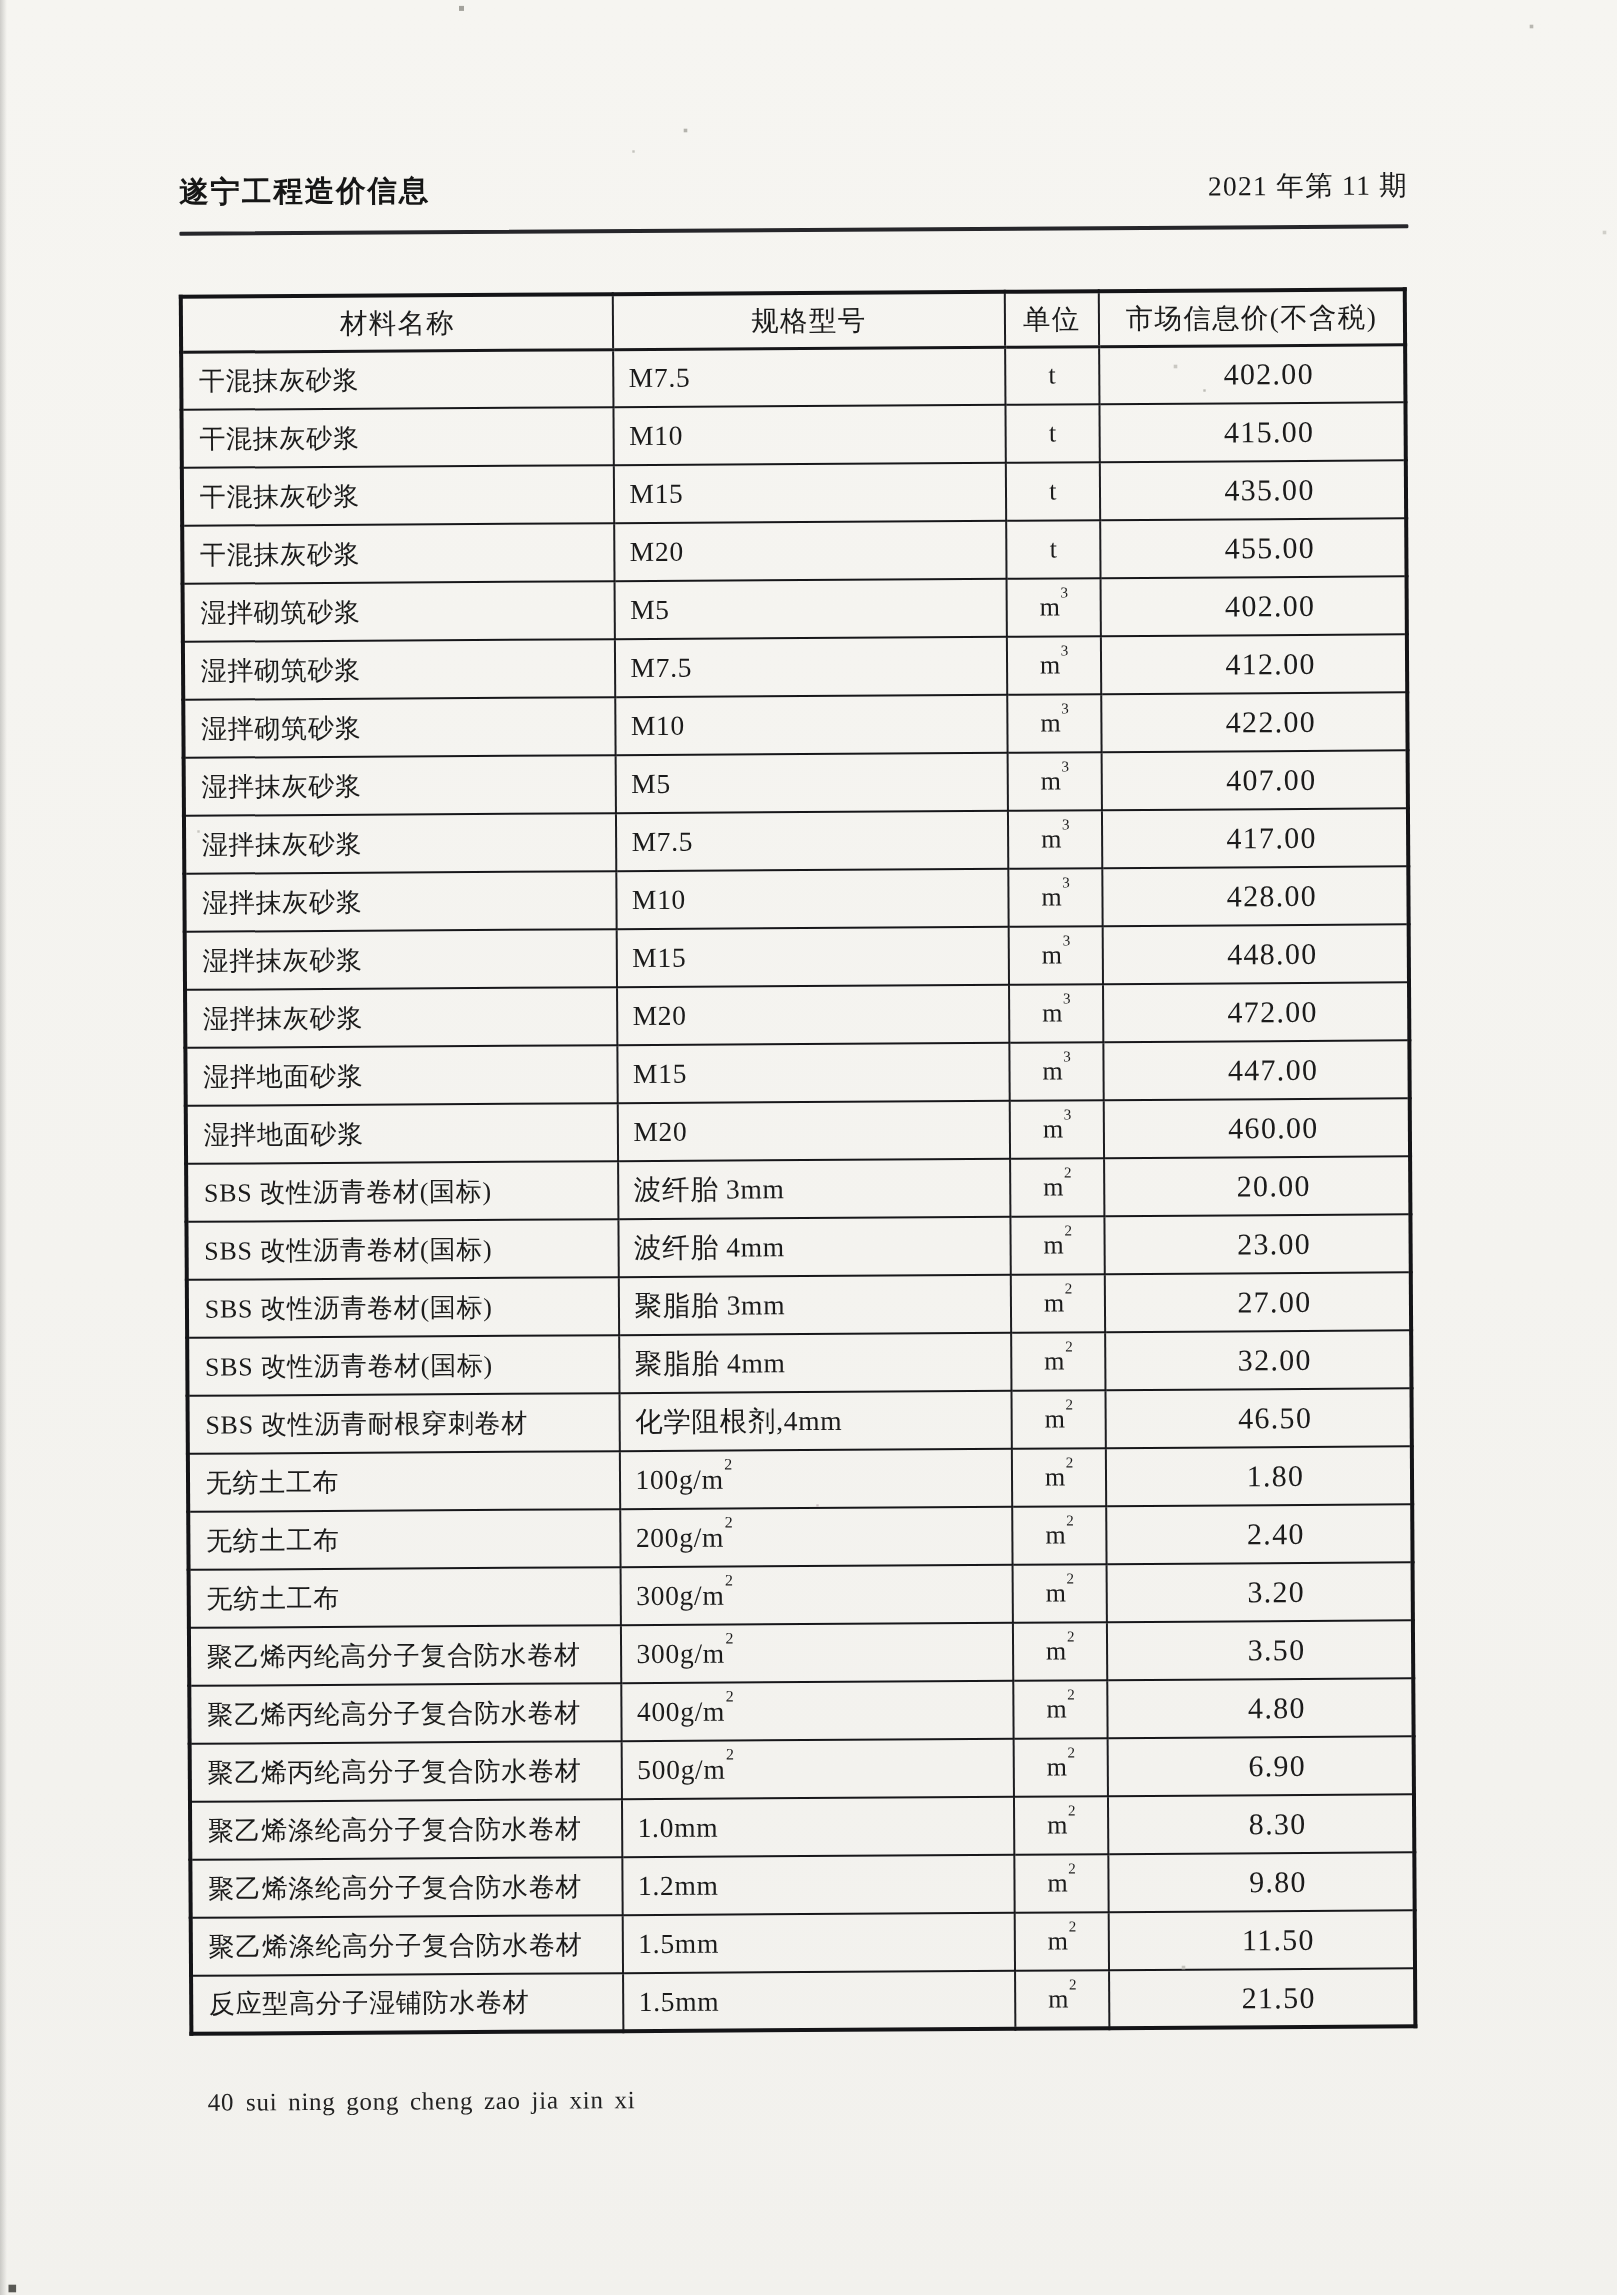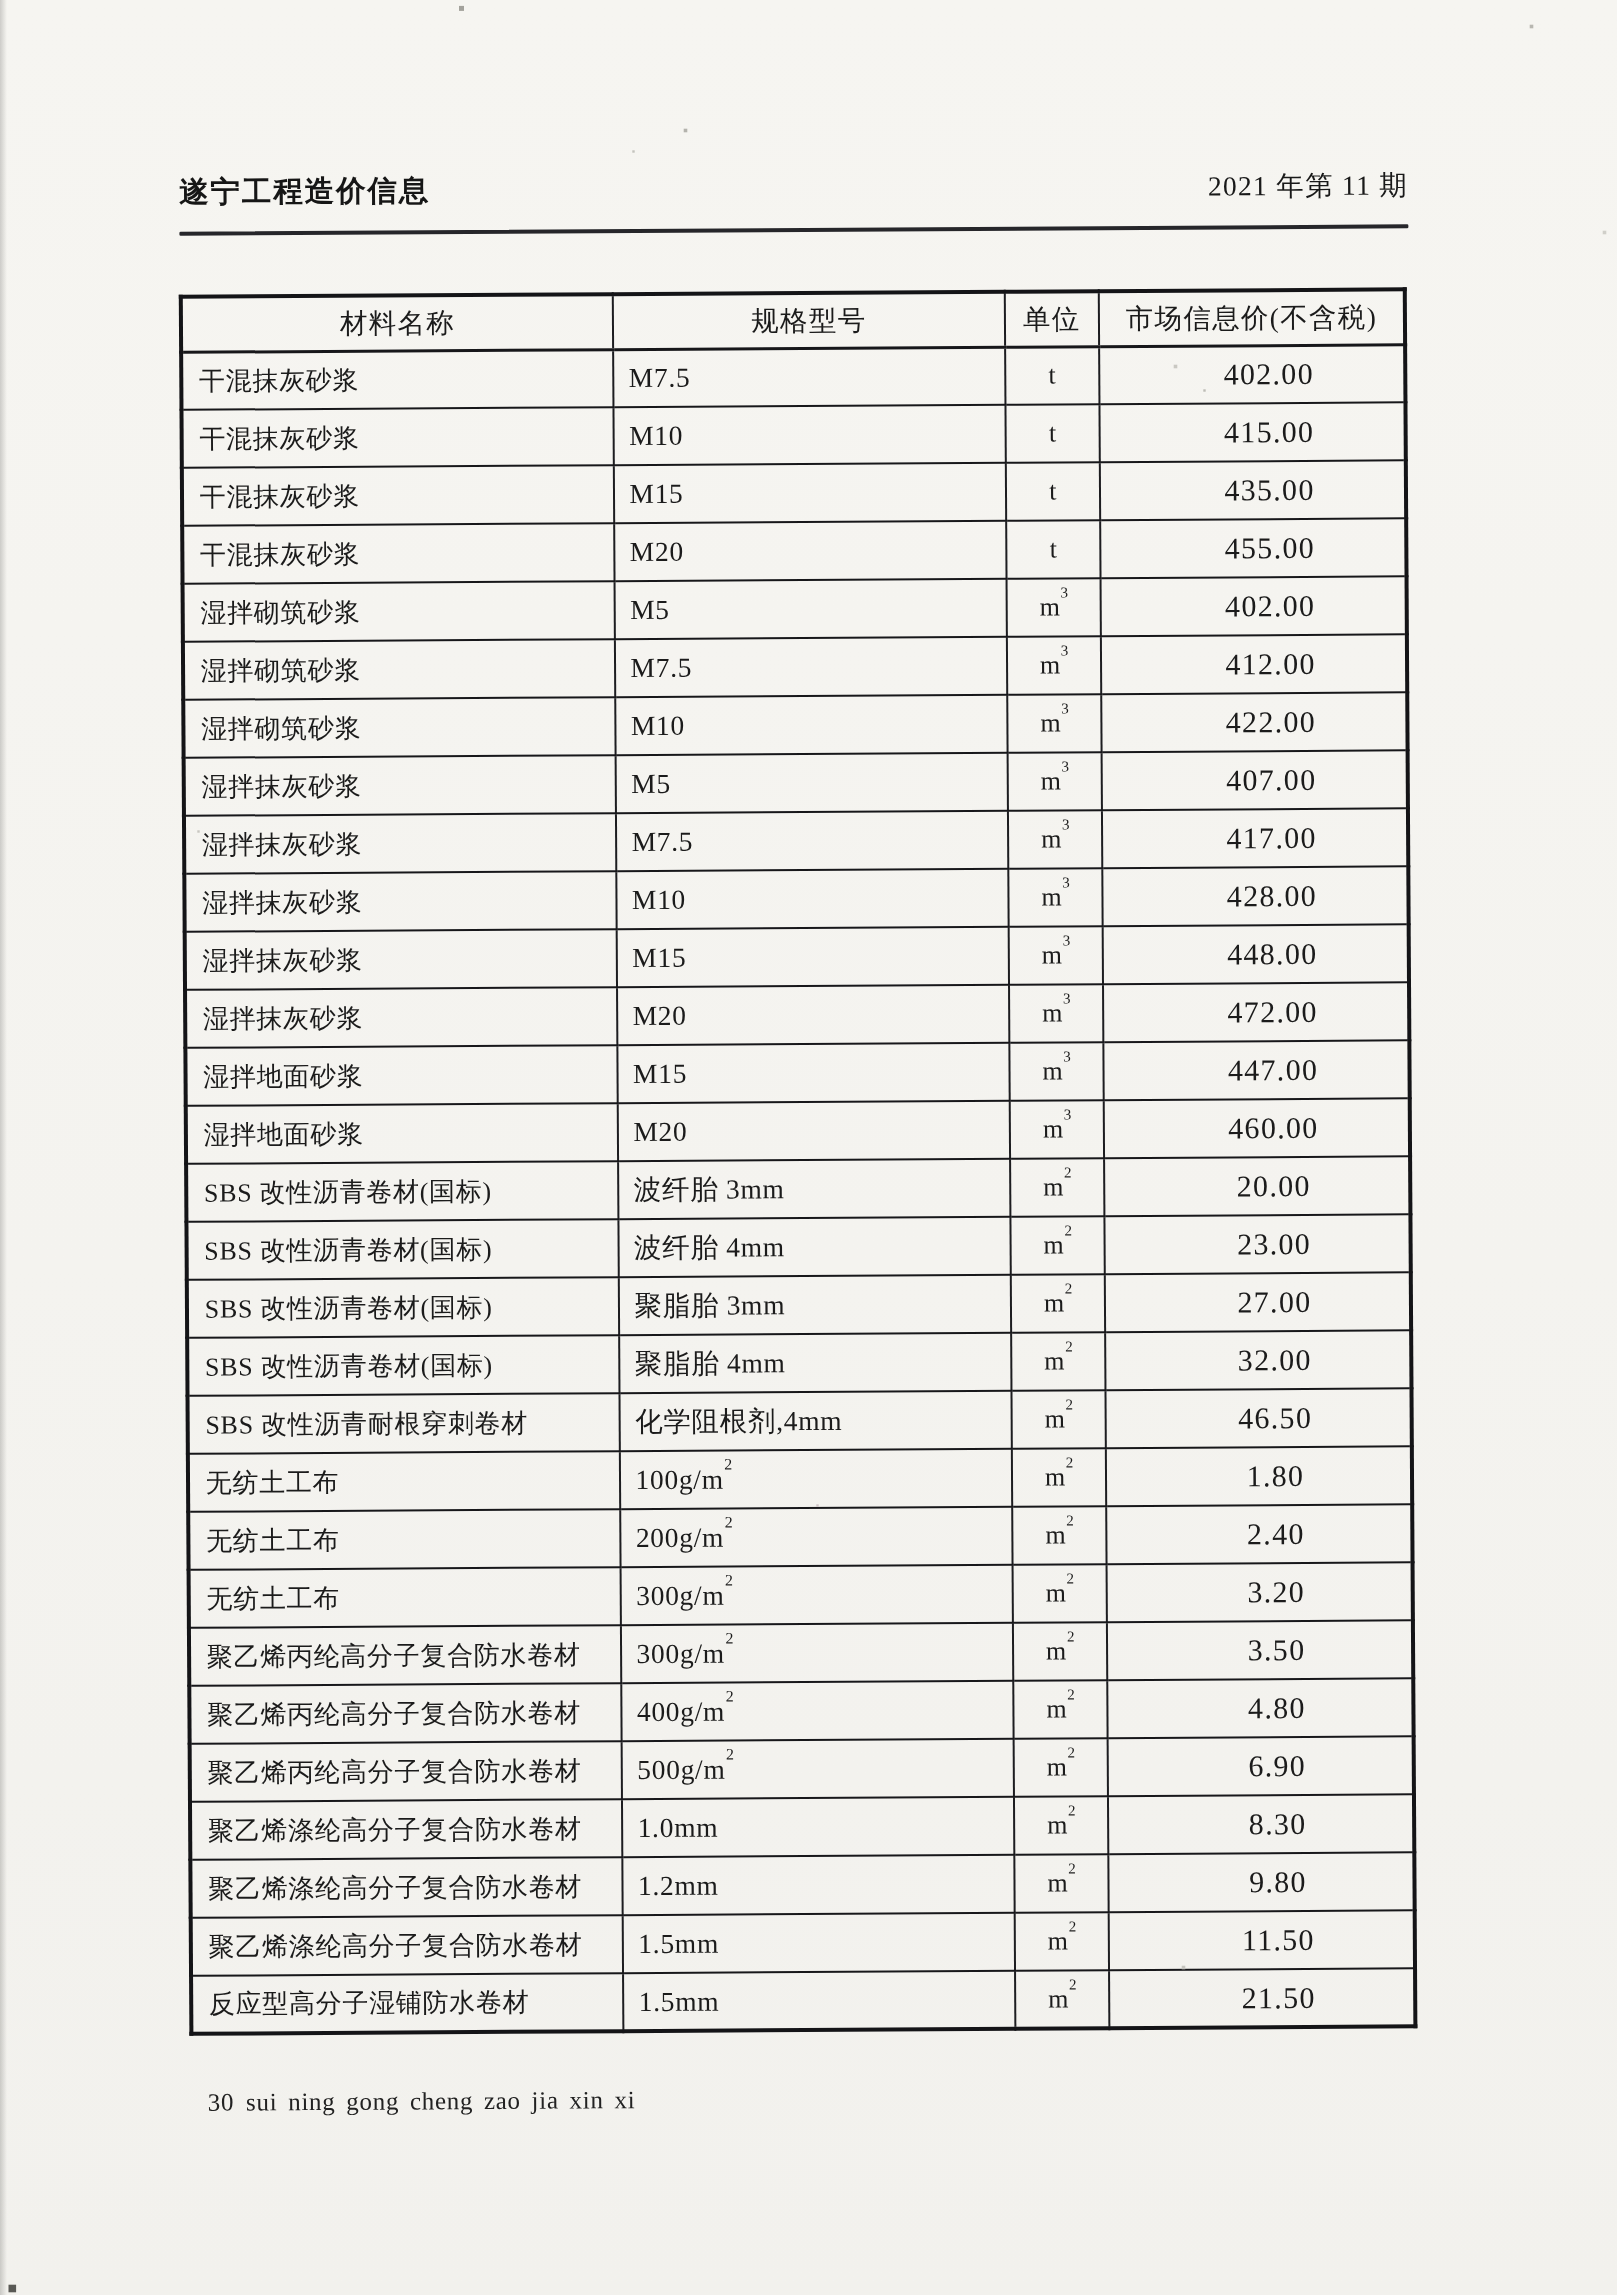--- a/index.html
+++ b/index.html
@@ -295,21 +295,21 @@
         <tr>
           <td class="col0">反应型高分子湿铺防水卷材</td>
           <td class="col1">1.5mm</td>
           <td class="col2">m<sup>2</sup></td>
           <td class="col3">21.50</td>
         </tr>
       </tbody>
   </table>
 
   <footer class="page-footer">
-    <span>30</span>
+    <span>40</span>
     <span>sui ning gong cheng zao jia xin xi</span>
   </footer>
 
 </div>
 
 <div class="edge-shade-left"></div>
 <div class="specks"></div>
 
 
 </body></html>

